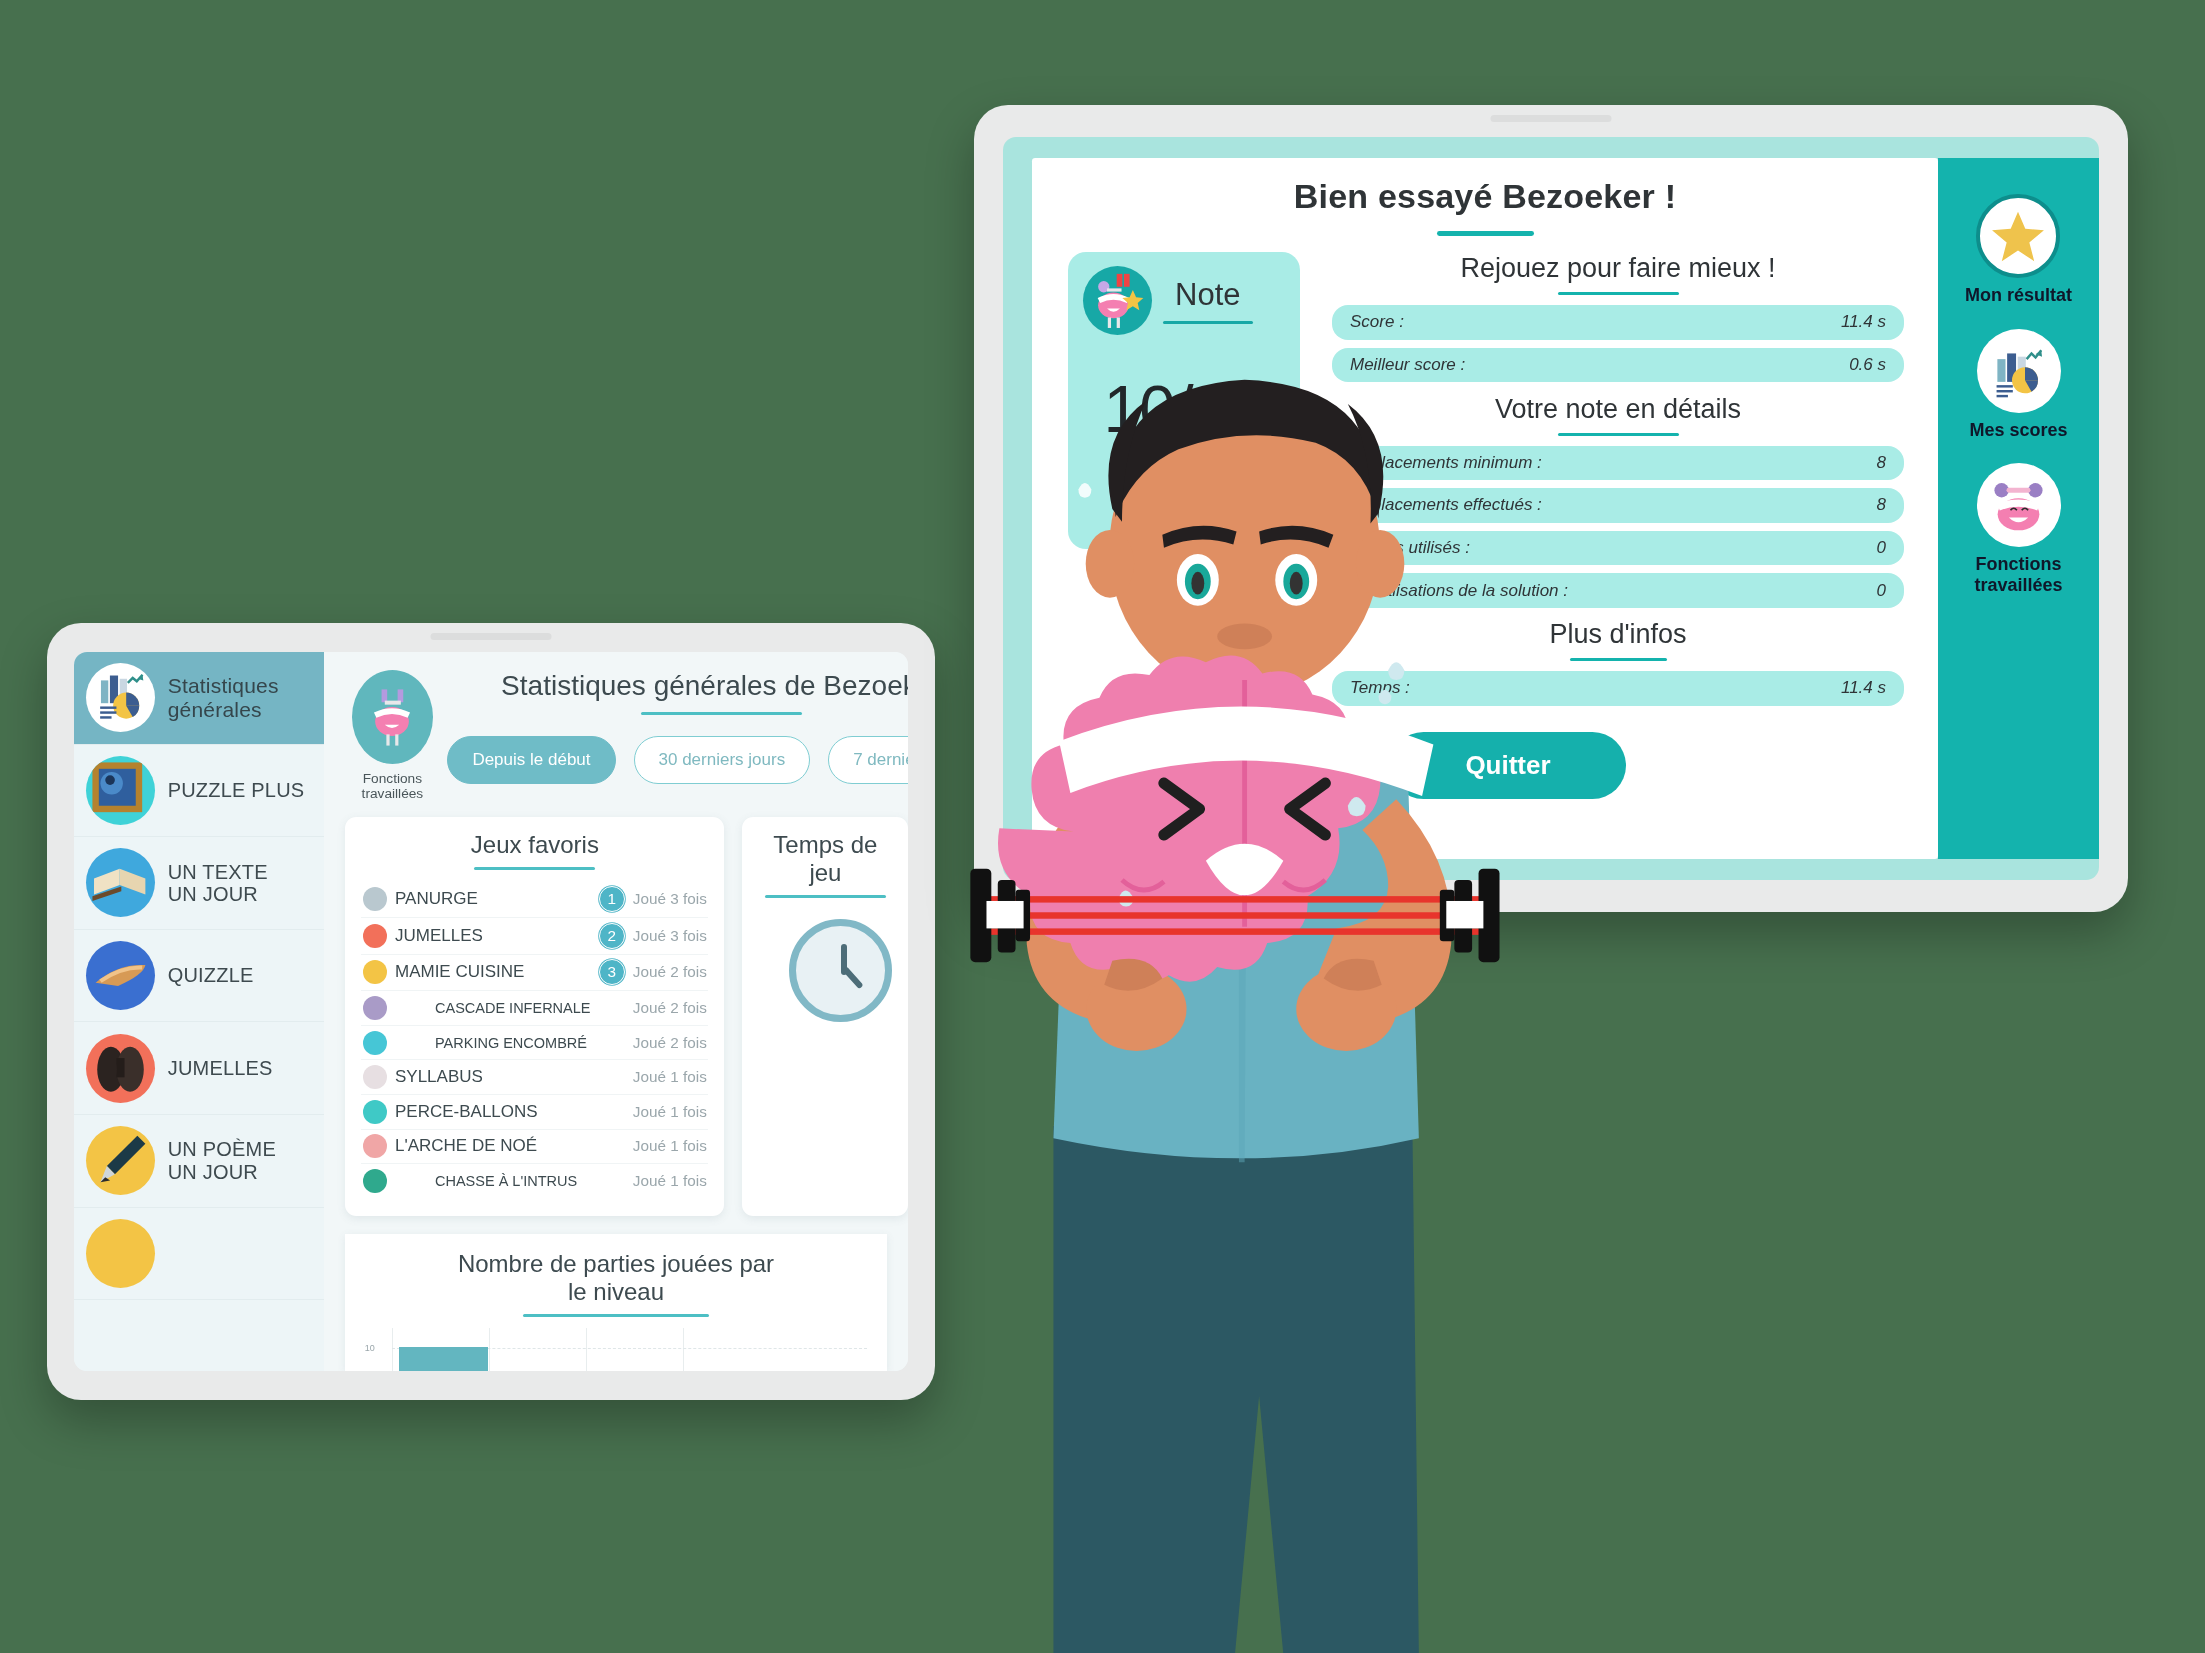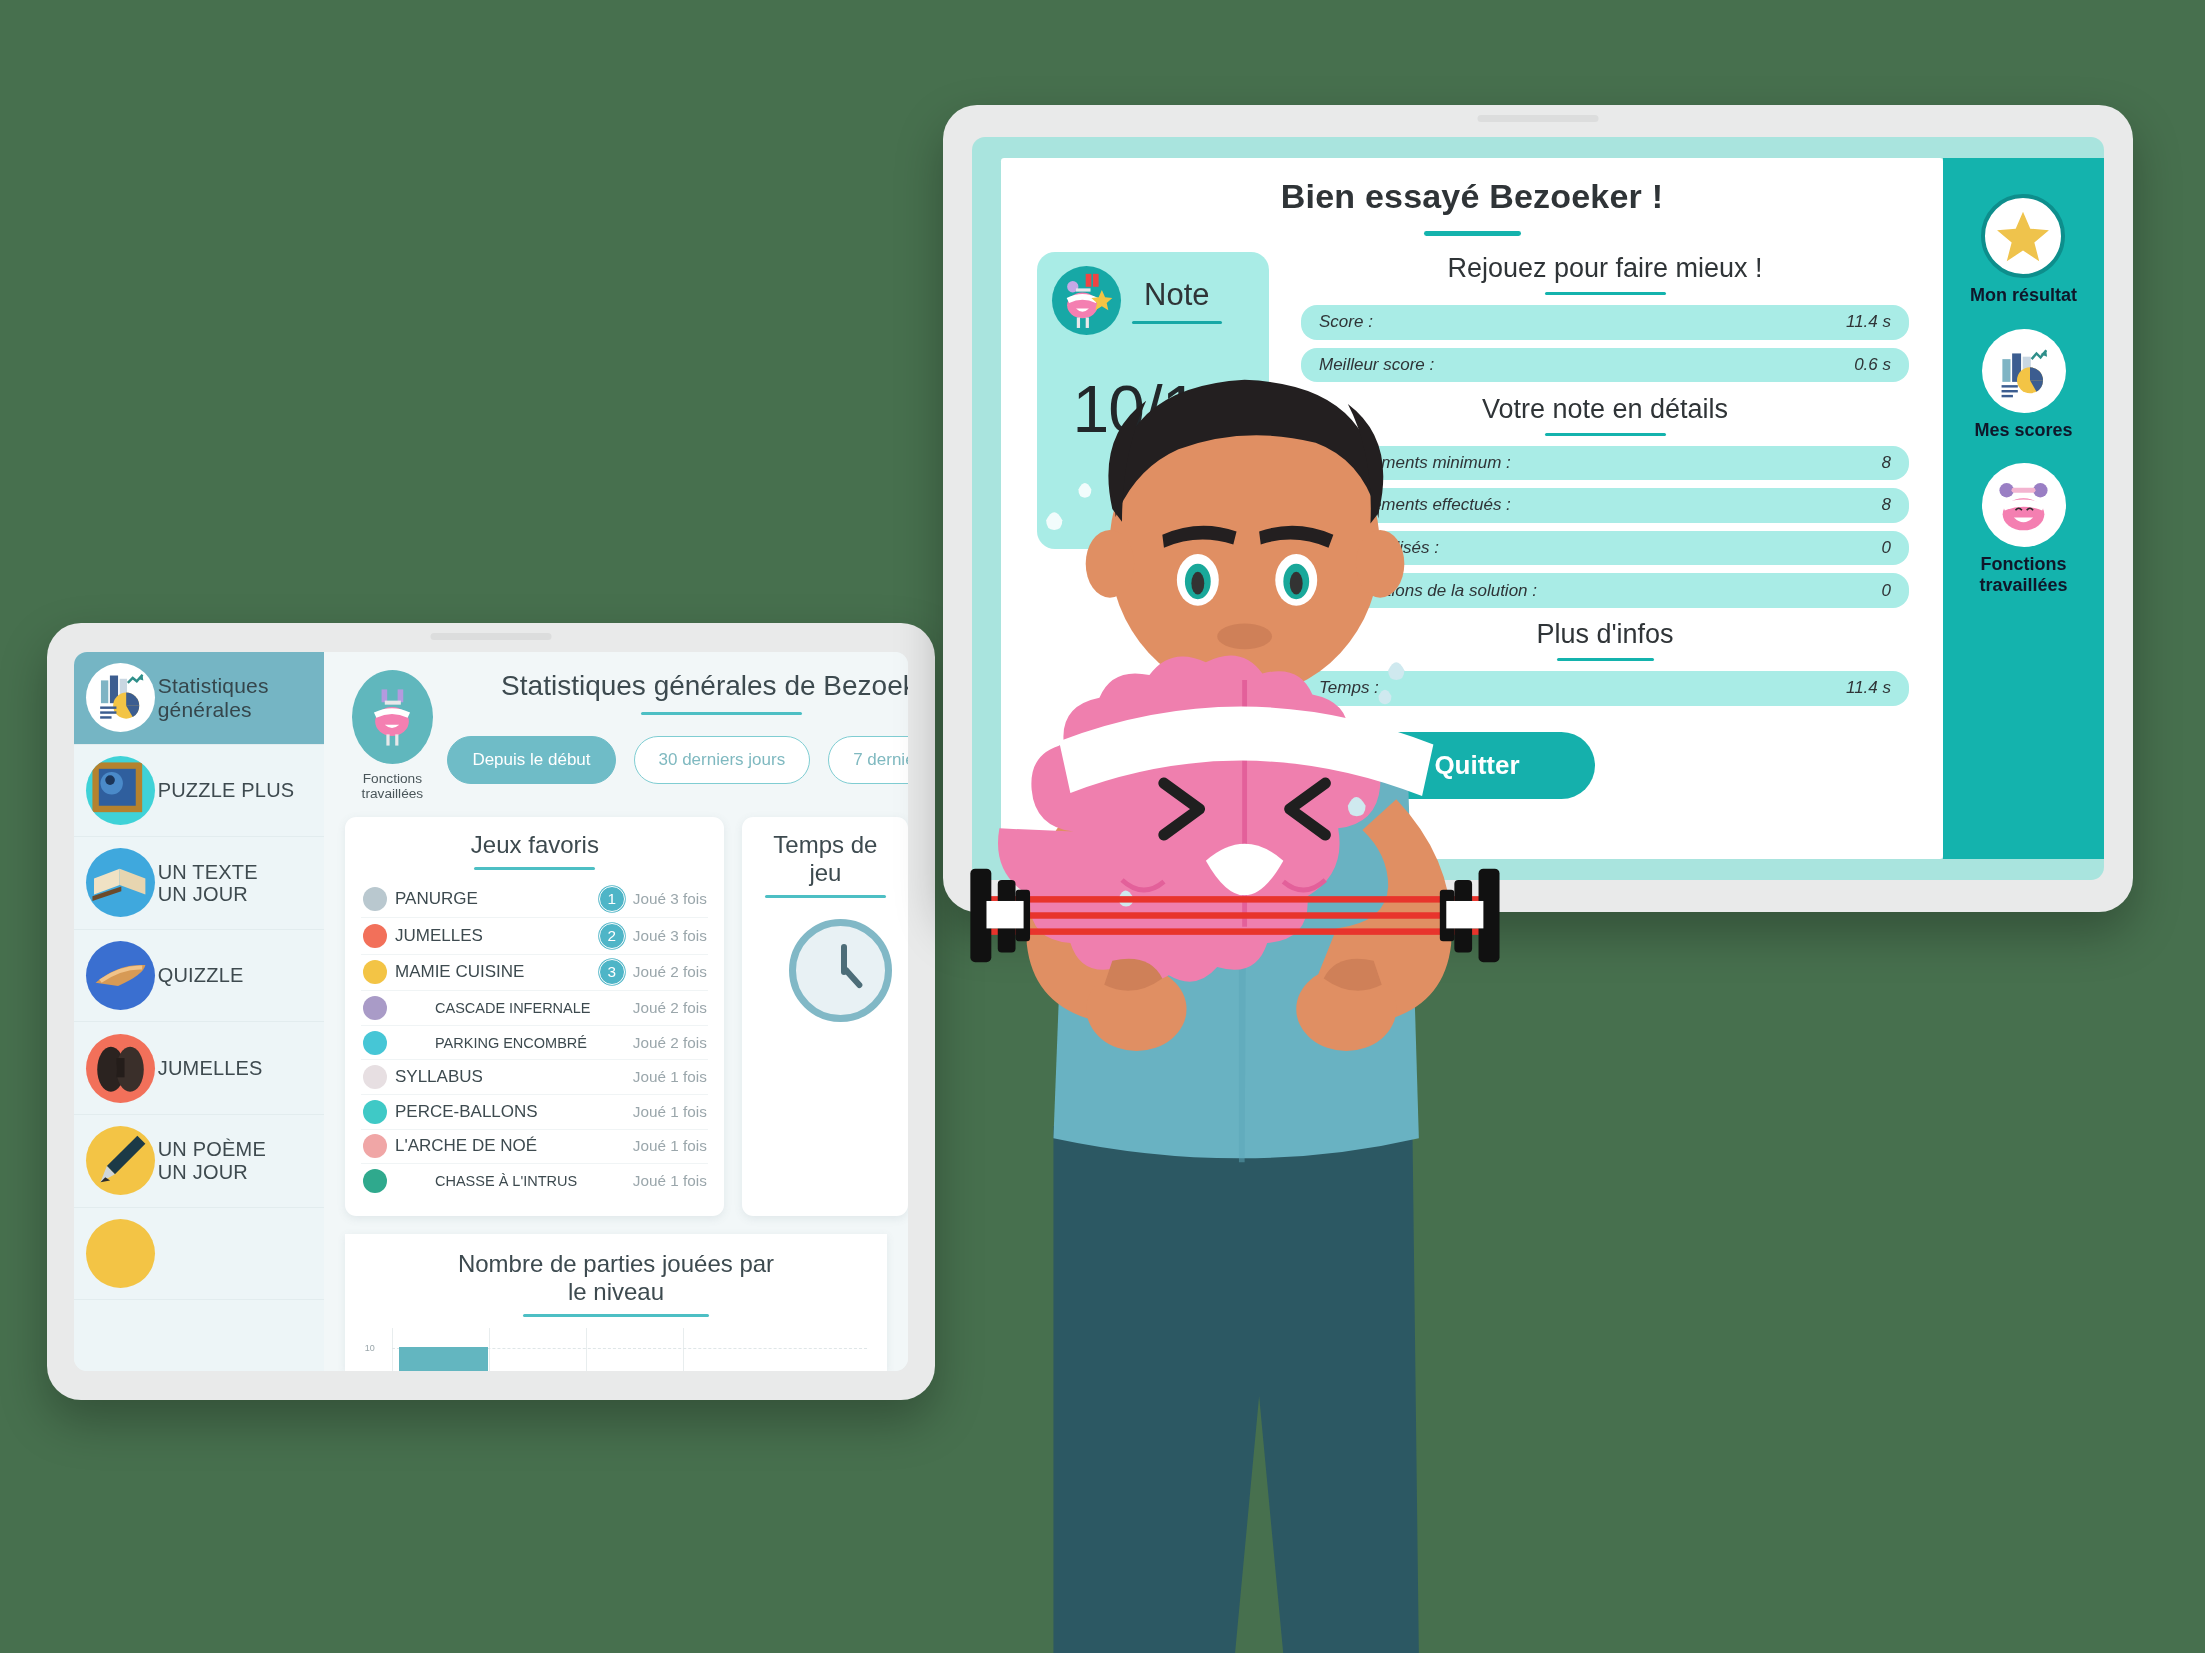--- a/index.html
+++ b/index.html
@@ -19,21 +19,21 @@
           width:121px;height:7.3px;background:#dcdddd;border-radius:4px;}
   .tablet .screen{position:absolute;overflow:hidden;border-radius:13px;background:#a9e4de;}
 
   
   #tabletLeft{left:47px;top:623px;width:888px;height:777px;}
   #tabletLeft .screen{left:27.4px;top:29px;right:27.4px;bottom:29px;background:#eef5f6;}
   .lt-wrap{display:flex;height:100%;}
   .lt-side{width:250px;background:#edf5f7;flex:0 0 250px;overflow:hidden;}
   .lt-main{flex:1;background:#f2f7f8;position:relative;overflow:hidden;}
 
-  .side-item{display:flex;align-items:center;gap:3px;padding:11.3px 11.3px;
+  .side-item{display:flex;align-items:center;gap:13px;padding:11.3px 11.3px;
              border-bottom:0.8px solid #e2ecee;min-height:81px;box-sizing:border-box;}
   .side-item.active{background:#75b5c4;}
   .side-item .sicon{width:69px;height:69px;border-radius:50%;flex:0 0 69px;
              display:flex;align-items:center;justify-content:center;overflow:hidden;}
   .side-item .slabel{font-size:20px;color:#3e4a4f;line-height:1.12;letter-spacing:0.2px;}
   .side-item.active .slabel{font-size:21px;color:#35464c;}
 
   .lt-header{display:flex;align-items:flex-start;padding:18px 21px 0 21px;}
   .lt-brainbadge{width:94px;flex:0 0 94px;text-align:center;}
   .lt-brainbadge .circ{width:81px;height:94px;border-radius:50%;background:#60b7bd;
@@ -74,21 +74,21 @@
   .card-c{margin:18px 21px 12px 21px;background:#fff;border-radius:0;
           box-shadow:0 2.4px 8px rgba(80,110,120,.10);padding:16px 19.4px 0;height:121px;overflow:hidden;}
   .chart-area{position:relative;height:48px;margin-top:11.3px;}
   .chart-axis{position:absolute;left:27.4px;right:0;top:0;bottom:0;}
   .gridline{position:absolute;top:0;bottom:0;width:0.8px;background:#e8edee;}
   .dashline{position:absolute;left:0;right:0;height:0.8px;border-top:0.8px dashed #dfe6e8;}
   .bar{position:absolute;bottom:0;background:#63b6c0;}
   .ytick{position:absolute;left:0;font-size:9px;color:#9aa6ab;}
 
   
-  #tabletRight{left:943px;top:105px;width:1154px;height:807px;padding-left:36px;}
+  #tabletRight{left:974px;top:105px;width:1154px;height:807px;}
   #tabletRight .screen{left:29px;top:32px;right:29px;bottom:32px;background:#a9e4de;}
   .rt-inner{position:absolute;left:29px;top:21px;right:0;bottom:21px;display:flex;}
   .rt-card{flex:1;background:#fff;border-radius:3.2px;padding:19.4px 0 0 0;position:relative;}
   .rt-side{width:161px;flex:0 0 161px;background:#14b3ad;display:flex;flex-direction:column;
            align-items:center;padding-top:36px;}
   .rt-side .sblock{text-align:center;margin-bottom:22.6px;}
   .rt-side .sicon{width:84px;height:84px;border-radius:50%;background:#fff;margin:0 auto;
            display:flex;align-items:center;justify-content:center;overflow:hidden;}
   .rt-side .slab{color:#0f172a;font-size:18px;font-weight:bold;margin-top:7px;}
 

